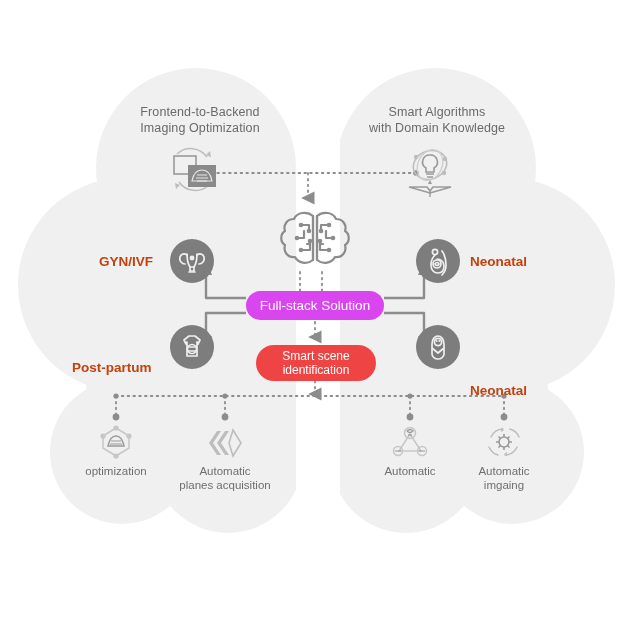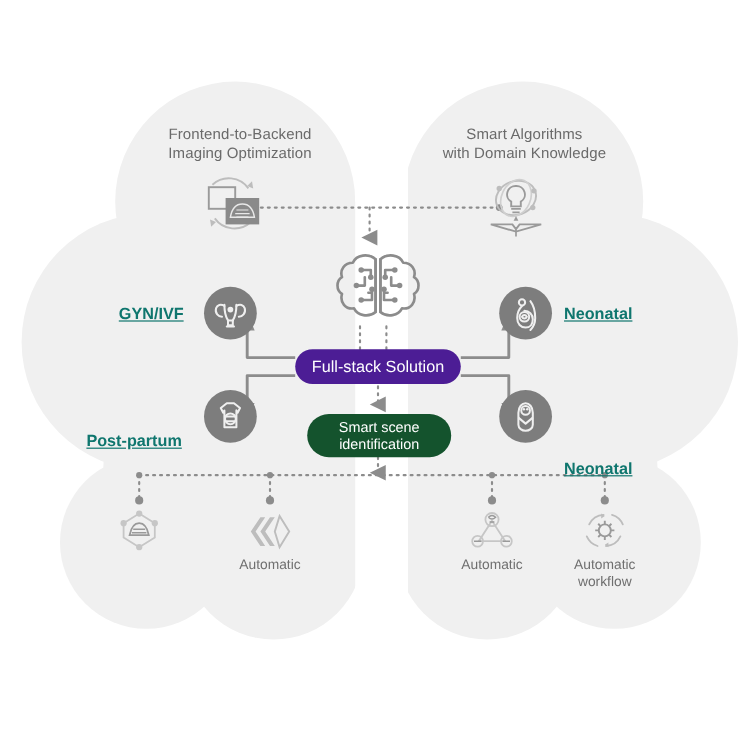--- a/index.html
+++ b/index.html
@@ -19,35 +19,35 @@
   .topicon{position:absolute;}
   #icon-frontend{left:163px;top:143px;}
   #icon-algorithms{left:403px;top:143px;}
 
   
   #brain{position:absolute;left:277px;top:208px;}
 
   
   .pill{position:absolute;display:flex;align-items:center;justify-content:center;
         color:#fff;text-align:center;border-radius:18px;}
-  #pill-fullstack{left:246px;top:291px;width:138px;height:29px;background:#4c1d95;
+  #pill-fullstack{left:246px;top:291px;width:138px;height:29px;background:#d946ef;
         font-size:13.5px;border-radius:15px;}
-  #pill-scene{left:256px;top:345px;width:120px;height:36px;background:#14532d;
+  #pill-scene{left:256px;top:345px;width:120px;height:36px;background:#ef4444;
         font-size:12px;line-height:14px;border-radius:18px;align-items:center;}
 
   
   .dcircle{position:absolute;width:44px;height:44px;border-radius:50%;
            background:#7d7d7d;display:flex;align-items:center;justify-content:center;}
   #circ-gyn{left:170px;top:239px;}
   #circ-post{left:170px;top:325px;}
   #circ-obs{left:416px;top:239px;}
   #circ-neo{left:416px;top:325px;}
 
-  .dlabel{position:absolute;color:#0f766e;font-size:13.5px;font-weight:bold;
-          white-space:nowrap;text-decoration:underline;}
+  .dlabel{position:absolute;color:#c2410c;font-size:13.5px;font-weight:bold;
+          white-space:nowrap;}
   #lbl-gyn{left:99px;top:254px;}
   #lbl-post{left:72px;top:360px;}
   #lbl-obs{left:470px;top:254px;}
   #lbl-neo{left:470px;top:340px;margin-top:43px;}
 
   
   .bitem{position:absolute;width:116px;text-align:center;}
   .bitem .bicon{height:34px;display:flex;align-items:flex-end;justify-content:center;}
   .bitem .btext{margin-top:5px;color:#6f6f6f;font-size:11.5px;line-height:14px;}
   #b1{left:58px;top:425px;}
@@ -265,33 +265,35 @@
           <circle cx="20" cy="3" r="2.6" fill="#c6c6c6" stroke="none"></circle>
           <circle cx="33" cy="11" r="2.6" fill="#c6c6c6" stroke="none"></circle>
           <circle cx="7" cy="11" r="2.6" fill="#c6c6c6" stroke="none"></circle>
           <circle cx="20" cy="31" r="2.6" fill="#c6c6c6" stroke="none"></circle>
         </g>
         <path d="M20,11 c-5,0 -7,5 -8,10 h16 c-1,-5 -3,-10 -8,-10 z" fill="none" stroke="#9a9a9a" stroke-width="1.5"></path>
         <path d="M15,16 h10 M14,19 h12" stroke="#9a9a9a" stroke-width="1.2"></path>
       </svg>
     </div>
     <div class="btext">
+      <div>optimization</div>
     </div>
   </div>
 
   <div class="bitem" id="b2">
     <div class="bicon">
       <svg width="44" height="32" viewBox="0 0 44 32">
         <path d="M6,16 L14,4 L18,4 L10,16 L18,28 L14,28 Z" fill="#bdbdbd"></path>
         <path d="M14,16 L22,4 L26,4 L18,16 L26,28 L22,28 Z" fill="#bdbdbd"></path>
         <path d="M30,3 L38,16 L30,29 L26,16 Z" fill="none" stroke="#bdbdbd" stroke-width="1.6"></path>
       </svg>
     </div>
     <div class="btext">
       <div>Automatic</div>
+      <div>planes acquisition</div>
     </div>
   </div>
 
   <div class="bitem" id="b3">
     <div class="bicon">
       <svg width="42" height="34" viewBox="0 0 42 34">
         <g fill="none" stroke="#c6c6c6" stroke-width="1.5">
           <path d="M21,9 L10,26 H32 Z"></path>
           <circle cx="21" cy="8" r="5.5"></circle>
           <circle cx="9" cy="26" r="4.5"></circle>
@@ -320,17 +322,17 @@
         <g fill="none" stroke="#9a9a9a" stroke-width="1.6">
           <circle cx="21" cy="17" r="5"></circle>
           <path d="M21,9 v3 M21,22 v3 M13,17 h3 M26,17 h3
                    M15.5,11.5 l2,2 M24.5,20.5 l2,2
                    M26.5,11.5 l-2,2 M17.5,20.5 l-2,2"></path>
         </g>
       </svg>
     </div>
     <div class="btext">
       <div>Automatic</div>
-      <div>workflow</div>
+      <div>imgaing</div>
     </div>
   </div>
 
 </div>
 
 </body></html>

